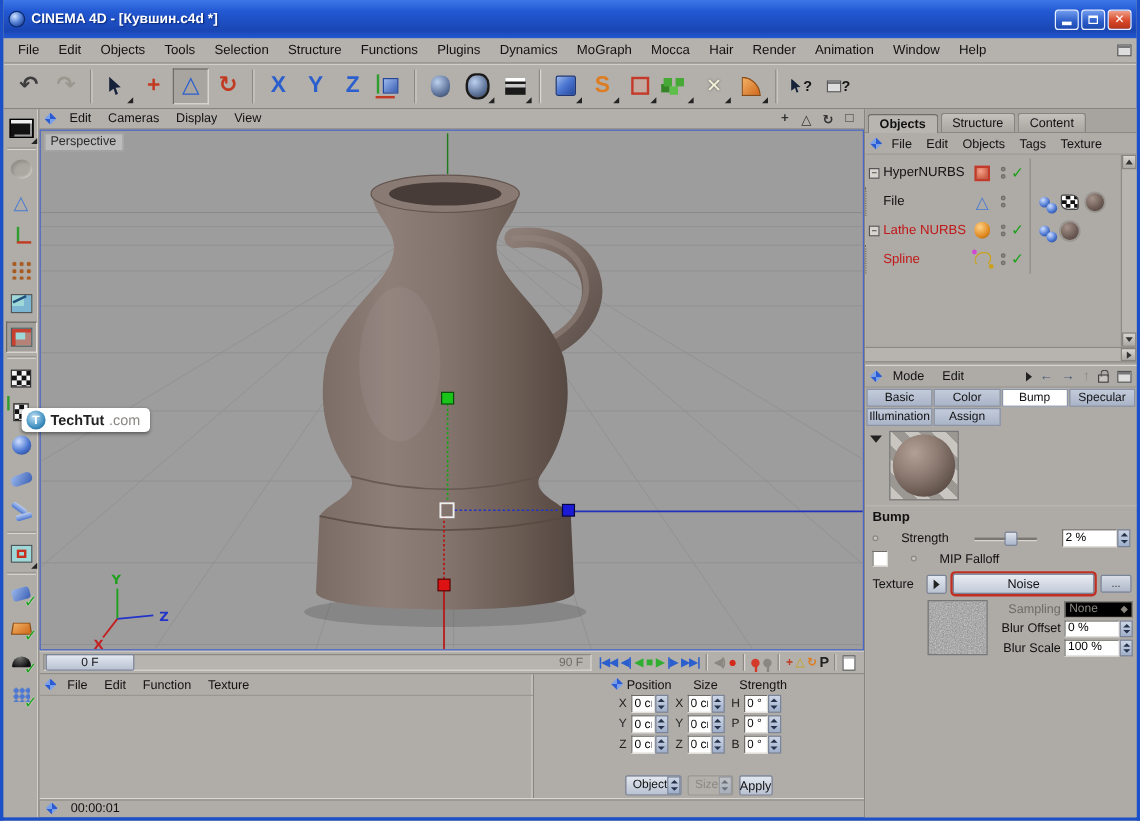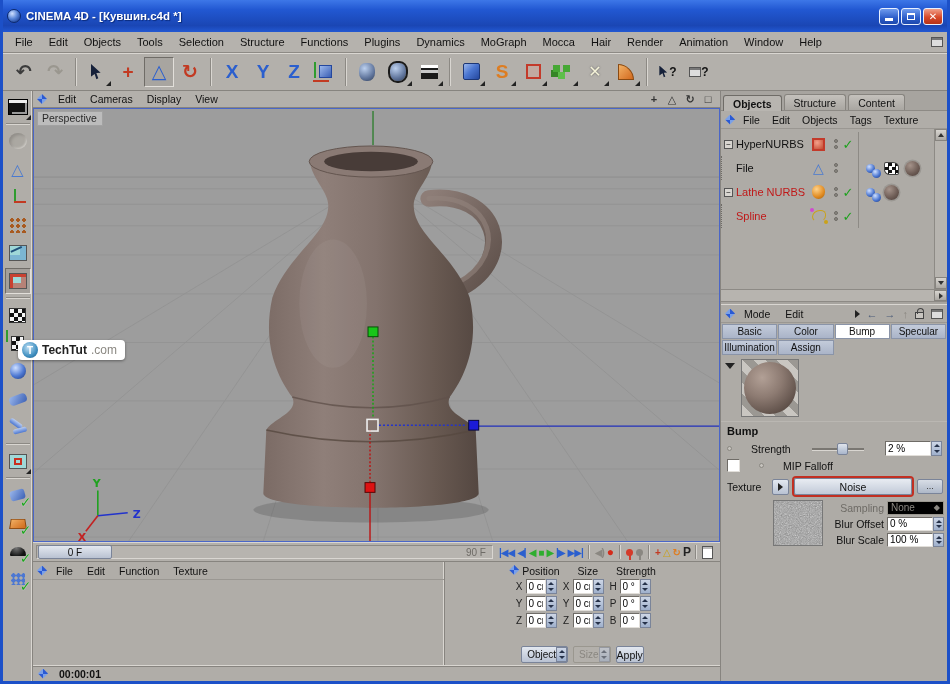--- a/index.html
+++ b/index.html
@@ -140,21 +140,21 @@
   .spin .u { border-bottom:3px solid #26324a; } .spin .d { border-top:3px solid #26324a; }
   .cbottom { display:flex; gap:5px; height:17px; margin:3px 0 2px; flex:none; }
   .cbottom > div { flex:1; display:flex; }
   .ddl { flex:1; display:flex; align-items:center; height:17px; background:linear-gradient(#e3e8f0,#b9c2d2); border:1px solid #7a8499; border-radius:2px; font-size:10px; padding-left:5px; }
   .ddl .spin { height:15px; margin-left:auto; }
   .ddl.dis { background:#b3b0ab; color:#8a8781; border-color:#9a978f; }
   .applybtn { flex:1; height:17px; background:linear-gradient(#e3e8f0,#b9c2d2); border:1px solid #7a8499; border-radius:2px; font-size:10.5px; text-align:center; line-height:16px; }
 
   
   .statusbar { height:16px; border-top:1px solid #d9d6d1; box-shadow:inset 0 1px 0 #87847f; display:flex; align-items:center; padding:0 5px; font-size:10.5px; flex:none; }
-  .statusbar .time { margin-left:8px;font-weight:bold; }
+  .statusbar .time { margin-left:8px; }
 
   
   .right { width:227px; flex:none; border-left:1px solid #87847f; box-shadow:inset 1px 0 0 #d9d6d1; display:flex; flex-direction:column; background:#aeaba6; }
   .om-tabs { height:20px; display:flex; align-items:flex-end; padding:2px 2px 0 2px; gap:2px; flex:none; background:#a7a49f; border-bottom:1px solid #8d8a85; }
   .otab { padding:2px 9px 1px; font-size:10.5px; border:1px solid #87847f; border-bottom:none; border-radius:3px 3px 0 0; background:linear-gradient(#c4c1bc,#a9a6a1); }
   .otab.active { background:#b8b5b0; font-weight:bold; border-color:#6f6c67; position:relative; top:1px; }
   .om-menubar { height:18px; display:flex; align-items:center; padding:0 4px; font-size:10.5px; border-bottom:1px solid #9a9792; flex:none; background:#b0ada8; }
   .om-menubar .mitem { padding:1px 7px 1px 5px; }
   .om-body { height:160px; display:flex; flex:none; background:#aeaba6; }
   .tree { flex:1; padding-top:3px; min-width:0; }

